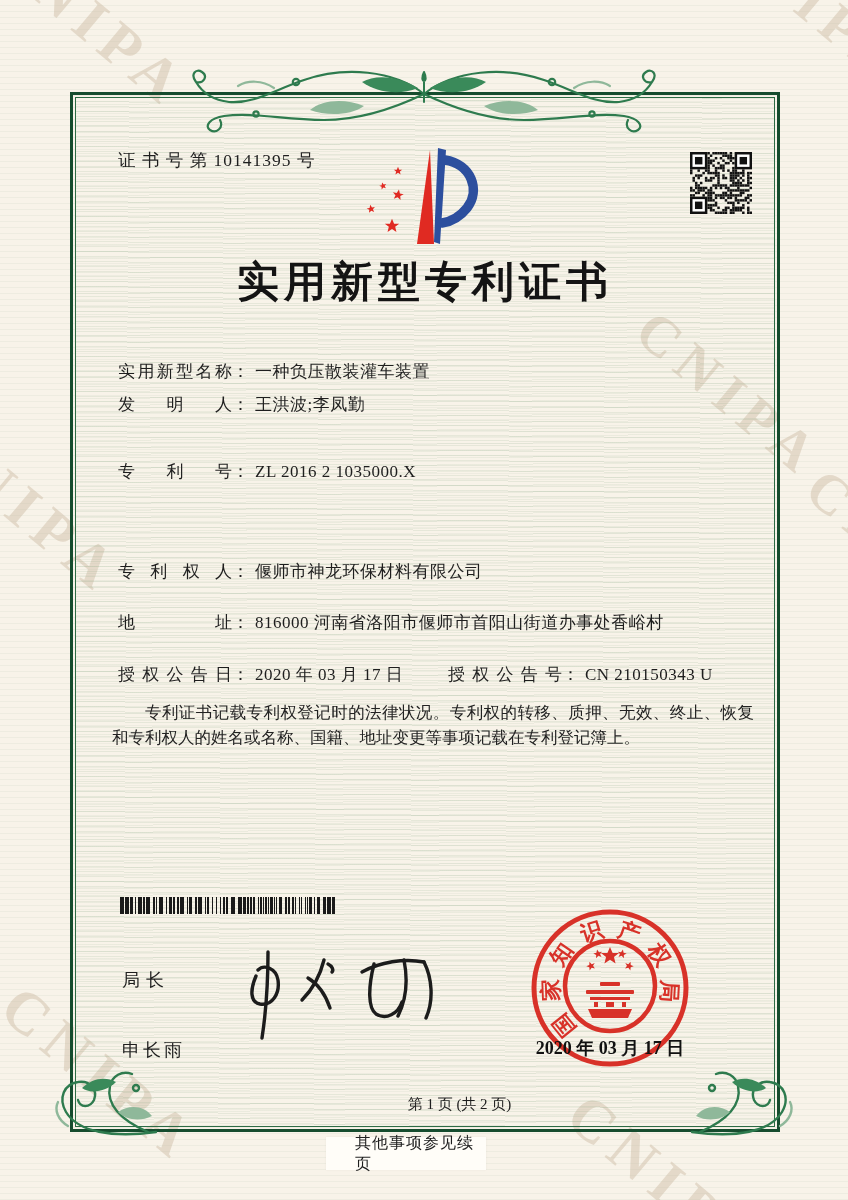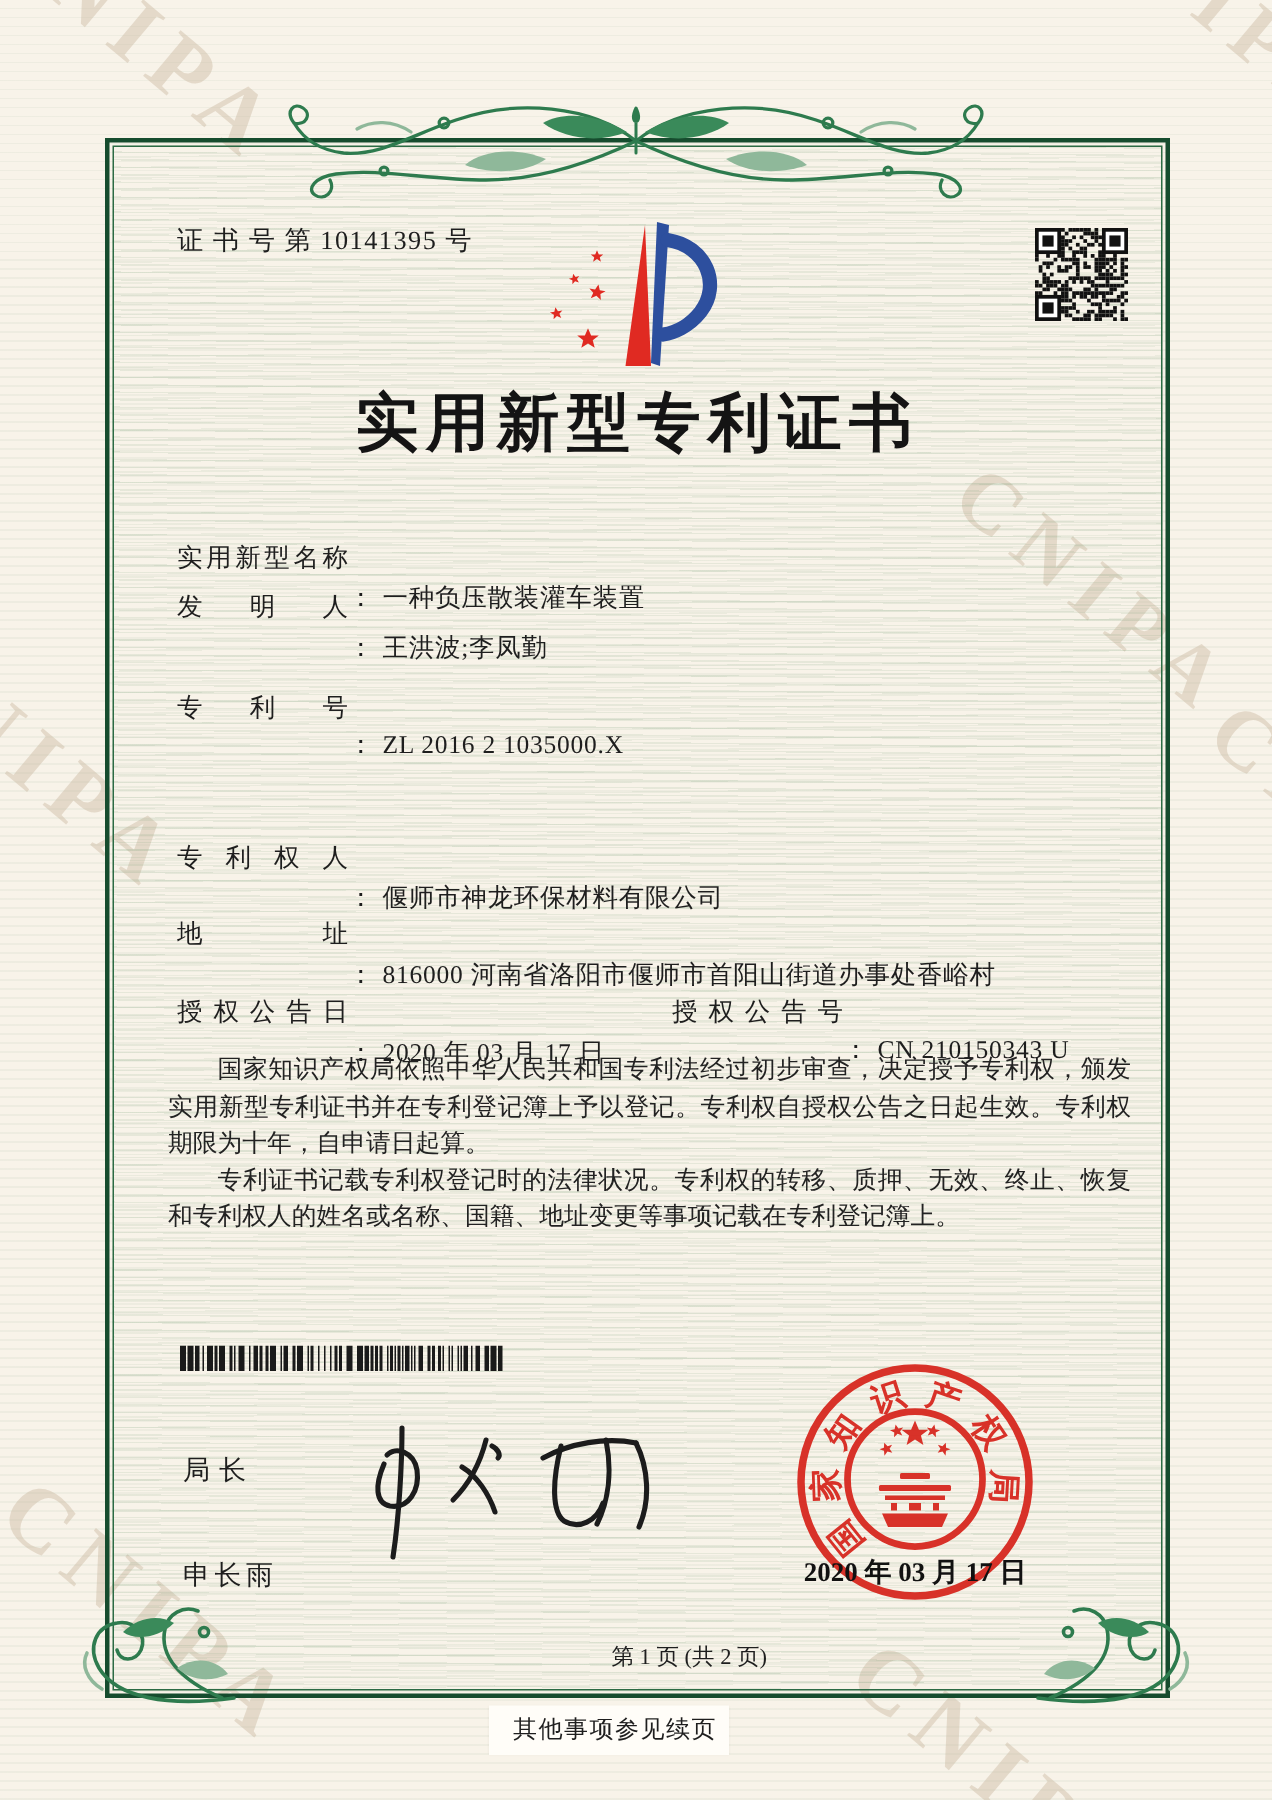--- a/index.html
+++ b/index.html
@@ -26,35 +26,35 @@
   .ornament { position:absolute; z-index:3; }
   .content { position:absolute; z-index:4; color:#1e1e1e; }
   .cert-no { left:118px; top:148px; font-size:17.5px; letter-spacing:1px; }
   .logo { left:358px; top:145px; }
   .qr { left:690px; top:152px; }
   .title { left:70px; top:254px; width:710px; text-align:center; font-size:42px;
            font-weight:bold; letter-spacing:5px; color:#141414; }
   .frow { left:118px; font-size:17px; white-space:nowrap; }
   .lbl { display:inline-block; width:114px; text-align:justify; text-align-last:justify; vertical-align:top;font-family:Liberation Serif, serif;}
   .colon { display:inline-block; }
-  .val { display:inline-block; margin-left:6px; letter-spacing:0.5px;margin-top:27px; }
+  .val { display:inline-block; margin-left:6px; letter-spacing:0.5px; }
   .pair2 { position:absolute; left:330px; top:0; white-space:nowrap; }
   .paras { left:112px; top:701px; width:642px; font-size:16.5px; line-height:24.5px;
            text-align:justify; color:#222; }
   .paras p { text-indent:2em; }
   .barcode { left:120px; top:897px; }
   .signer-title { left:122px; top:968px; font-size:18px; letter-spacing:6px; }
   .signer-name { left:122px; top:1006px; font-size:18px; letter-spacing:3px;margin-top:32px; }
   .signature { left:228px; top:942px; }
   .seal { left:528px; top:906px; width:164px; height:164px; z-index:5; opacity:0.95; }
   .seal-date { left:528px; top:1036px; width:164px; text-align:center; font-size:18px;
                font-weight:bold; color:#111; z-index:6; letter-spacing:0; white-space:nowrap;}
   .page-info { left:70px; top:1095px; width:779px; text-align:center; font-size:15px; }
   .cont-box { left:326px; top:1137px; width:160px; height:33px; background:#fffdf8;
-              z-index:4; display:flex; align-items:center; padding-left:16px;
+              z-index:4; display:flex; align-items:center; padding-left:29px;
               font-size:16px; letter-spacing:1px; box-shadow:0 0 2px rgba(0,0,0,0.06); }
 </style>
 </head>
 <body>
 
 <div id="page">
 
   <span class="wm" style="left:-28px; top:-14px; font-size:60px;">CNIPA</span>
   <span class="wm" style="left:700px; top:-30px; font-size:56px;">CNIPA</span>
   <span class="wm" style="left:618px; top:362px; font-size:56px;">CNIPA</span>
@@ -410,21 +410,20 @@
     <span class="lbl">地址</span><span class="colon">：</span><span class="val">816000 河南省洛阳市偃师市首阳山街道办事处香峪村</span>
   </div>
   <div class="content frow" style="top:663px;">
     <span class="lbl">授权公告日</span><span class="colon">：</span><span class="val">2020 年 03 月 17 日</span>
     <span class="pair2">
       <span class="lbl">授权公告号</span><span class="colon">：</span><span class="val">CN 210150343 U</span>
     </span>
   </div>
 
   <div class="content paras">
-    <p>国家知识产权局依照中华人民共和国专利法经过初步审查，决定授予专利权，颁发实用新型专利证书并在专利登记簿上予以登记。专利权自授权公告之日起生效。专利权期限为十年，自申请日起算。</p>
     <p>专利证书记载专利权登记时的法律状况。专利权的转移、质押、无效、终止、恢复和专利权人的姓名或名称、国籍、地址变更等事项记载在专利登记簿上。</p>
   </div>
 
   <svg class="content barcode" width="218" height="17" viewBox="0 0 218 17" fill="#1a1a1a">
       <rect x="0" y="0" width="4" height="17"></rect>
       <rect x="5" y="0" width="4" height="17"></rect>
       <rect x="10" y="0" width="3" height="17"></rect>
       <rect x="15" y="0" width="1" height="17"></rect>
       <rect x="18" y="0" width="4" height="17"></rect>
       <rect x="23" y="0" width="2" height="17"></rect>

